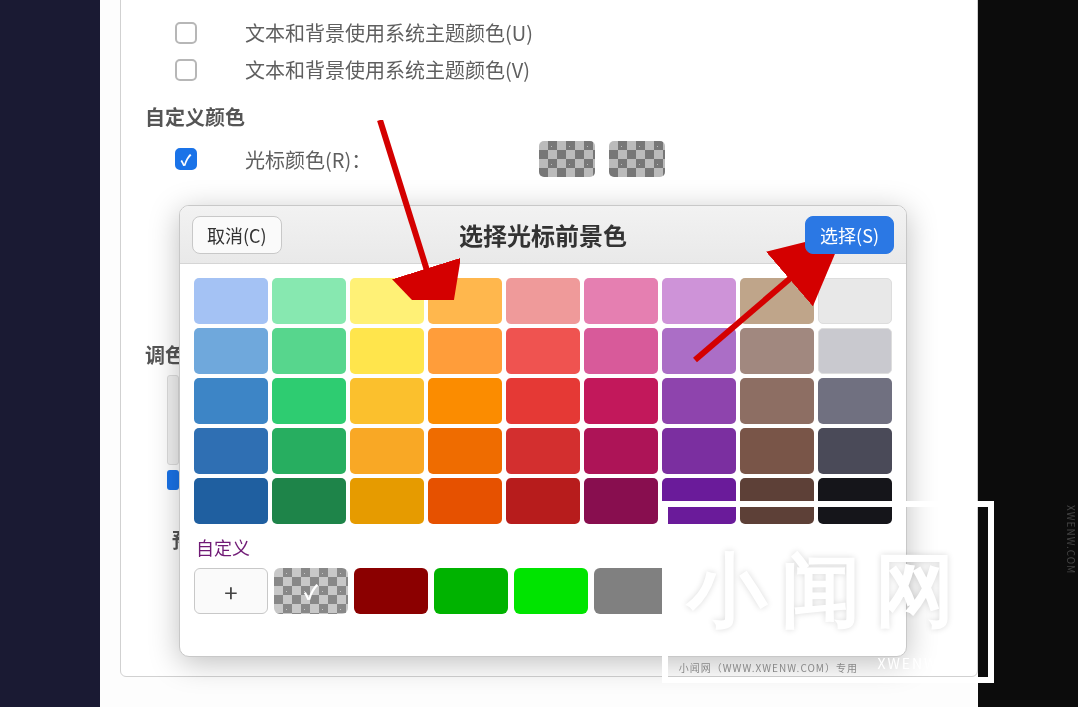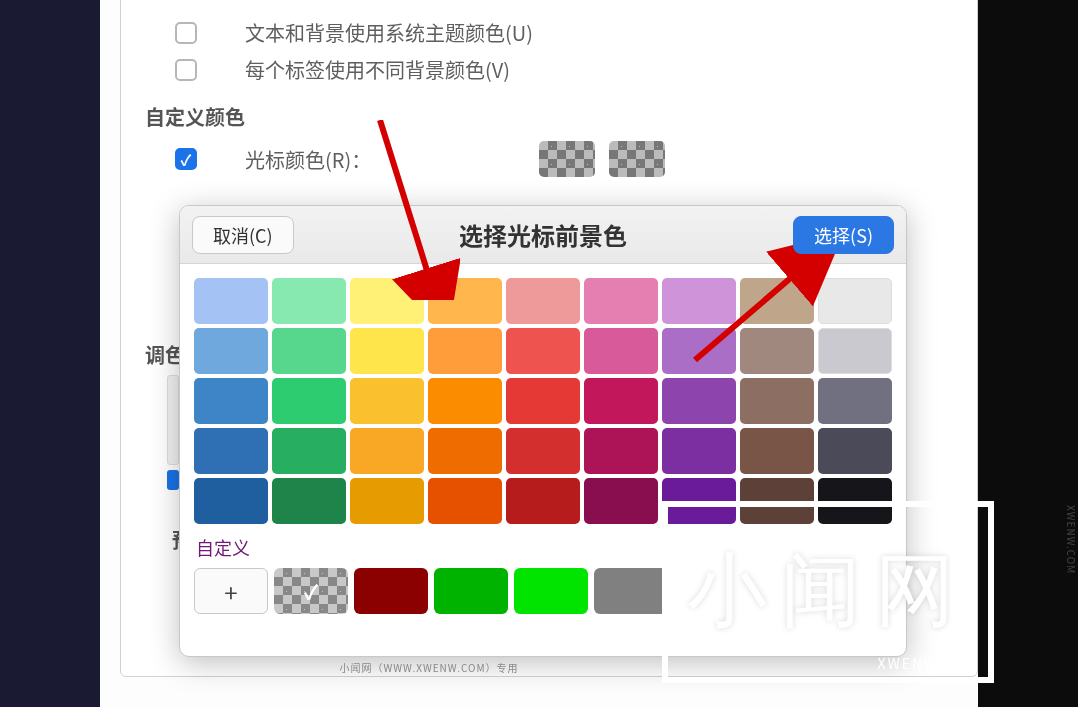--- a/index.html
+++ b/index.html
@@ -37,21 +37,21 @@
   .partial-label { position: absolute; left: 145px; color: #555; font-size: 20px; font-weight: 600; }
   .palette-lbl { top: 340px; }
   .preset-lbl { top: 525px; margin-left: 27px; }
   .blue-peek { position: absolute; left: 167px; top: 470px; width: 12px; height: 20px; background:#1a73e8; border-radius:3px; }
   .grey-peek { position:absolute; left:167px; top:375px; width:12px; height:90px; background:#f1f1f1; border:1px solid #ddd; border-radius:3px;}
 
   
   .dialog { position: absolute; left: 179px; top: 205px; width: 728px; height: 452px; background: #fff; border: 1px solid #c8c8c8; border-radius: 10px; box-shadow: 0 6px 30px rgba(0,0,0,0.25); overflow: hidden; }
   .dlg-header { height: 58px; background: linear-gradient(#f2f2f2,#e9e9e9); border-bottom: 1px solid #d5d5d5; display: flex; align-items: center; justify-content: space-between; padding: 0 12px; }
   .dlg-title { position:absolute; left:0; right:0; text-align:center; font-size: 24px; font-weight: 700; color:#333; pointer-events:none;}
-  .btn { height: 38px; padding: 0 20px; border-radius: 8px; font-size: 18px; display: inline-flex; align-items: center; justify-content: center; cursor:pointer; position:relative; z-index:2;}
+  .btn { height: 38px; padding: 0 14px; border-radius: 8px; font-size: 18px; display: inline-flex; align-items: center; justify-content: center; cursor:pointer; position:relative; z-index:2;}
   .btn-default { background: #fafafa; border: 1px solid #c8c8c8; color:#333; }
   .btn-primary { background: #2b78e4; border: 1px solid #2b78e4; color:#fff; }
 
   .palette { padding: 14px 14px 4px 14px; display: grid; grid-template-columns: repeat(9, 1fr); grid-auto-rows: 46px; gap: 4px; }
   .swatch { border-radius: 5px; }
   
   .custom-label { padding: 6px 16px 0 16px; font-size: 18px; color:#701a75; }
   .custom-row { padding: 8px 14px 14px 14px; display:flex; gap:6px; align-items:center; }
   .add-btn { width:74px; height:46px; border:1px solid #c8c8c8; border-radius:6px; background:#fafafa; font-size:24px; color:#444; display:flex; align-items:center; justify-content:center;}
   .custom-swatch { width:74px; height:46px; border-radius:6px; }
@@ -65,41 +65,41 @@
     background-position: 0 0, 0 9px, 9px -9px, -9px 0px;
     background-color:#c8c8c8;
   }
   .checker2::after{content:"✓"; position:absolute; inset:0; display:flex; align-items:center; justify-content:center; color:#fff; font-size:20px; font-weight:bold;}
 
   
   .arrow { position:absolute; pointer-events:none; }
 
   
   .watermark-box { position:absolute; right:90px; bottom:30px; width:320px; height:170px; outline:6px solid #fff; }
-  .watermark-text { position:absolute; inset:0; display:flex; align-items:center; justify-content:center; font-size:80px; font-weight:400; color:#fff; letter-spacing:14px; text-shadow:0 0 6px rgba(0,0,0,0.15); font-family: "SimHei","Heiti SC",sans-serif;}
+  .watermark-text { position:absolute; inset:0; display:flex; align-items:center; justify-content:center; font-size:80px; font-weight:700; color:#fff; letter-spacing:14px; text-shadow:0 0 6px rgba(0,0,0,0.15); font-family: "SimHei","Heiti SC",sans-serif;}
   .watermark-sub { position:absolute; bottom:4px; right:8px; font-size:14px; color:#fff; letter-spacing:2px;}
   .watermark-side { position:absolute; right:-1px; top:505px; height:120px; width:14px; writing-mode:vertical-rl; font-size:10px; color:#444; letter-spacing:1px;}
-  .watermark-footer { position:absolute; bottom:35px; left:0; right:100px; height:12px; font-size:10px; color:#888; text-align:center; padding-right:120px; letter-spacing:1px;margin-top:20px;}
+  .watermark-footer { position:absolute; bottom:35px; left:0; right:100px; height:12px; font-size:10px; color:#888; text-align:right; padding-right:120px; letter-spacing:1px;margin-top:20px;}
 </style>
 </head>
 <body>
 
 <div class="dark-left"></div>
 <div class="dark-right"></div>
 <div class="white-area"></div>
 <div class="inner-border"></div>
 
 <div class="content">
   <div class="row indent">
     <span class="checkbox"></span>
     <span>文本和背景使用系统主题颜色(U)</span>
   </div>
   <div class="row indent">
     <span class="checkbox"></span>
-    <span>每个标签使用不同背景颜色(V)</span>
+    <span>文本和背景使用系统主题颜色(V)</span>
   </div>
 
   <div class="section-title">自定义颜色</div>
 
   <div class="row indent">
     <span class="checkbox checked"></span>
     <span>光标颜色(R)：</span>
     <span class="chips">
       <span class="checker"></span>
       <span class="checker"></span>

